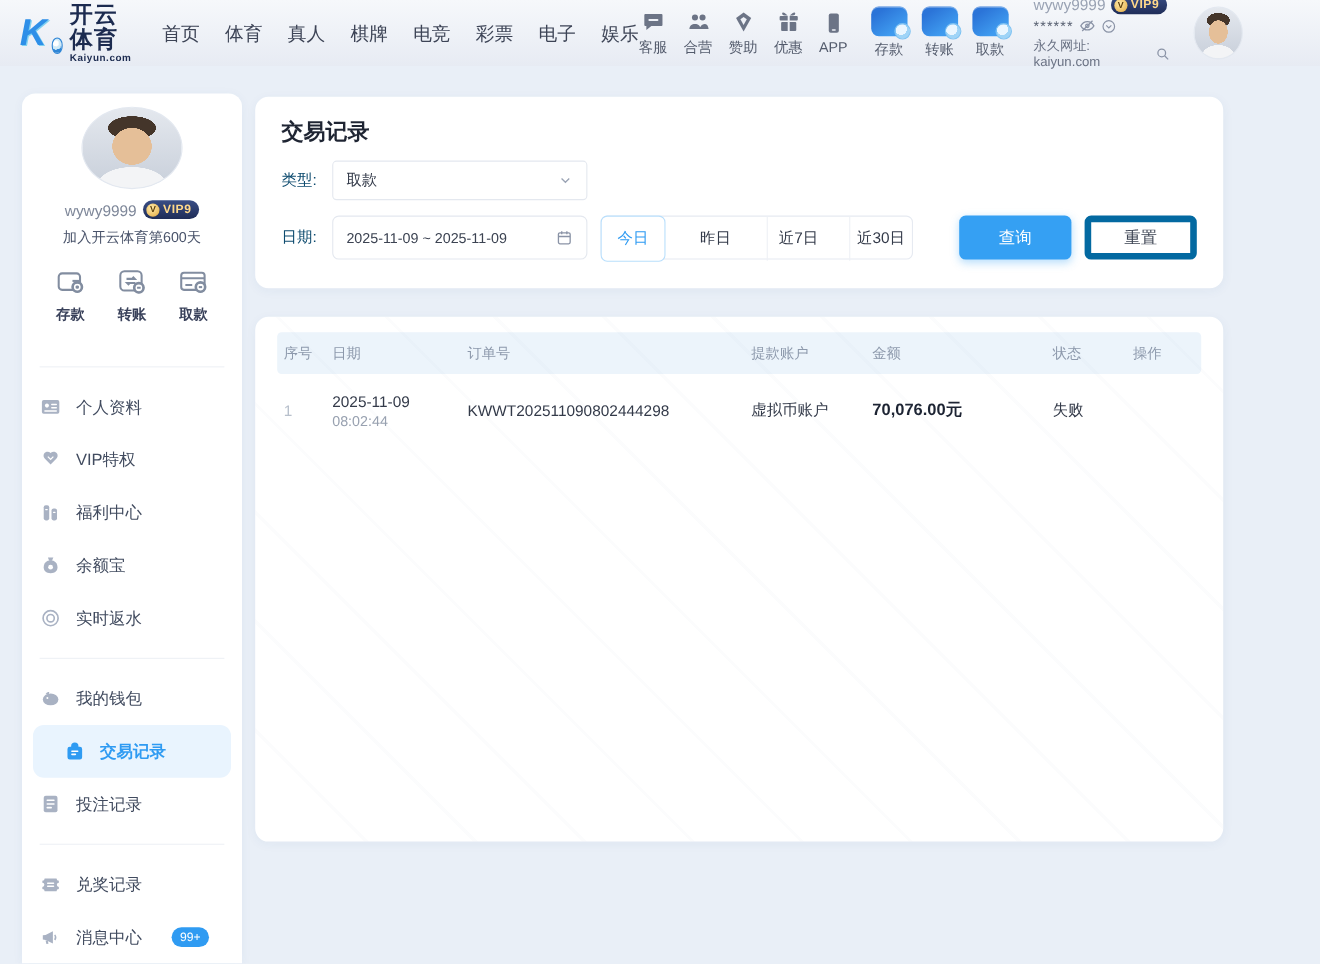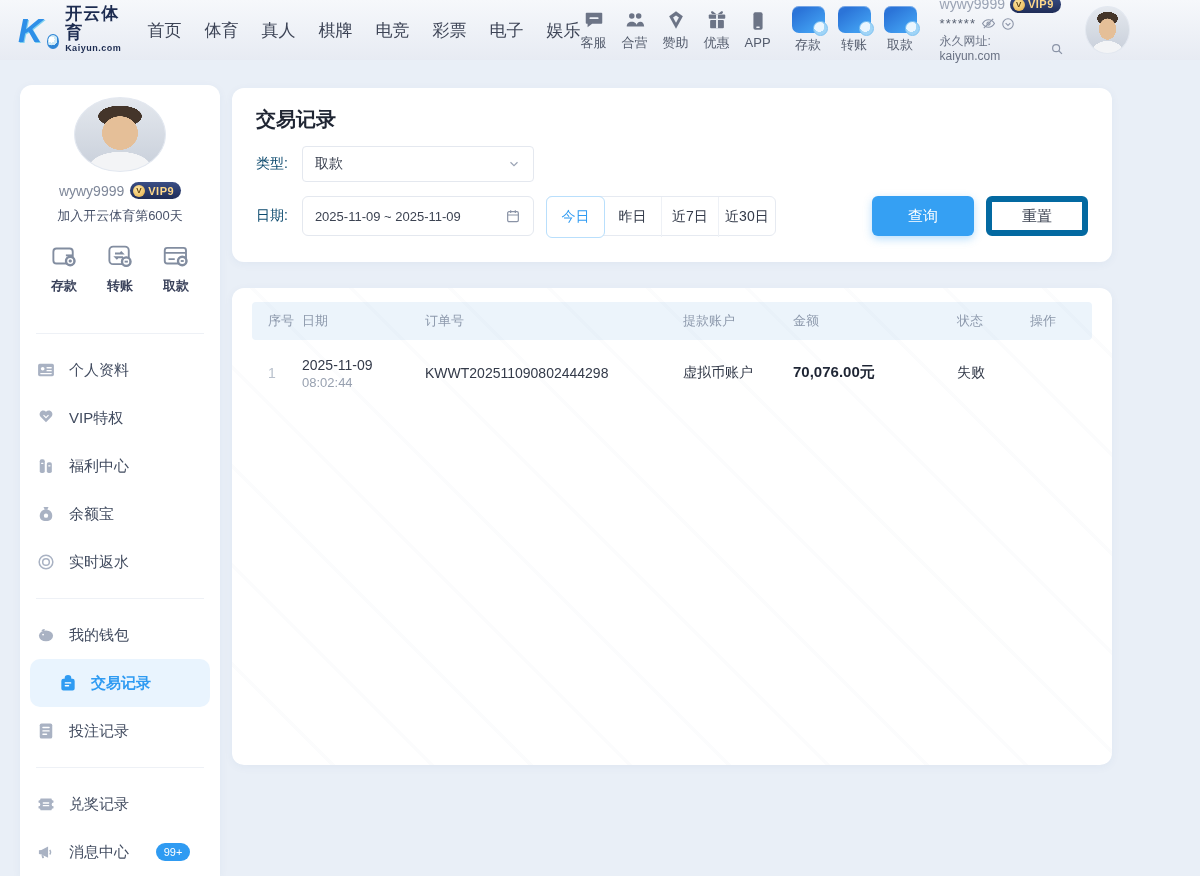--- a/index.html
+++ b/index.html
@@ -24,21 +24,21 @@
     font-style:italic; font-weight:900; font-size:34px; line-height:1;
     color:#2e8fe8; position:relative; padding-right:10px;
     text-shadow:1px 1px 0 #7fd0f0;
   }
   .logo-ball {
     position:absolute; right:-2px; top:12px; width:15px; height:15px; border-radius:50%;
     background:radial-gradient(circle at 35% 35%, #ffffff 0 28%, #cfeaf7 29% 55%, #2f86d6 56%);
     border:1px solid #2f86d6;
   }
   .logo-text { display:flex; flex-direction:column; line-height:1.1; }
-  .logo-text b { font-size:17px; color:#1c2b50; letter-spacing:1px;font-family:Liberation Mono, monospace; }
+  .logo-text b { font-size:21px; color:#1c2b50; letter-spacing:1px; }
   .logo-text i { font-style:normal; font-size:9px; font-weight:700; color:#1c2b50; letter-spacing:.5px; }
 
   .main-nav { display:flex; gap:23px; margin-left:24px; }
   .main-nav a { font-size:17px; color:#3d4456; text-decoration:none; cursor:pointer; white-space:nowrap; }
 
   .header-right { margin-left:auto; display:flex; align-items:center; gap:15px; }
   .util-item { display:flex; flex-direction:column; align-items:center; gap:3px; cursor:pointer; }
   .util-item .ic { color:#6c7486; }
   .util-item .lbl { font-size:13px; color:#535b6c; white-space:nowrap; }
 
@@ -134,21 +134,21 @@
   .date-row { margin-top:14px; display:flex; align-items:center; }
   .date-row .field-label { margin-right:14px; }
   .date-box {
     width:232px; height:40px; border:1px solid #e4e8ef; border-radius:6px; background:#fff;
     display:flex; align-items:center; justify-content:space-between; padding:0 12px; cursor:pointer;
   }
   .date-box .val { font-size:13px; color:#3c4352; }
   .date-box .ic { color:#8a93a6; }
 
   .seg-group {
-    margin-left:12px; display:flex; border:1px solid #e6eaf1; border-radius:6px; background:#fff; height:40px;
+    margin-left:12px; display:flex; border:1px solid #e6eaf1; border-radius:6px; background:#fff; height:40px;gap:18px;
   }
   .seg {
     width:57px; height:40px; display:flex; align-items:center; justify-content:center;
     font-size:14px; color:#333a49; cursor:pointer; position:relative;
   }
   .seg + .seg { border-left:1px solid #eef1f6; }
   .seg.active {
     margin:-1px; width:59px; height:42px; border:1px solid #b9dffc; border-radius:6px;
     background:#fff; color:#2f9bf2; z-index:1; border-left:1px solid #b9dffc;
   }
@@ -169,21 +169,21 @@
     position:absolute; inset:0; pointer-events:none;
     background:repeating-linear-gradient(45deg, rgba(130,150,180,.05) 0 3px, transparent 3px 70px);
     opacity:.55;
   }
   .tbl-head {
     display:flex; align-items:center; height:38px; background:#ecf4fb; border-radius:4px;
     font-size:13px; color:#8d99ac;
   }
   .tbl-row { display:flex; align-items:center; padding:15px 0; }
   .col { flex:none; padding-right:6px; }
-  .c1 { width:50px; padding-left:16px; }
+  .c1 { width:50px; padding-left:6px; }
   .c2 { width:123px; }
   .c3 { width:258px; }
   .c4 { width:110px; }
   .c5 { width:164px; }
   .c6 { width:73px; }
   .c7 { width:62px; }
   .cell-index { font-size:14px; color:#b8c0cc; }
   .cell-date { font-size:14px; color:#333a49; line-height:1.45; }
   .cell-time { font-size:13px; color:#98a1b0; }
   .cell-text { font-size:14px; color:#333a49; }

